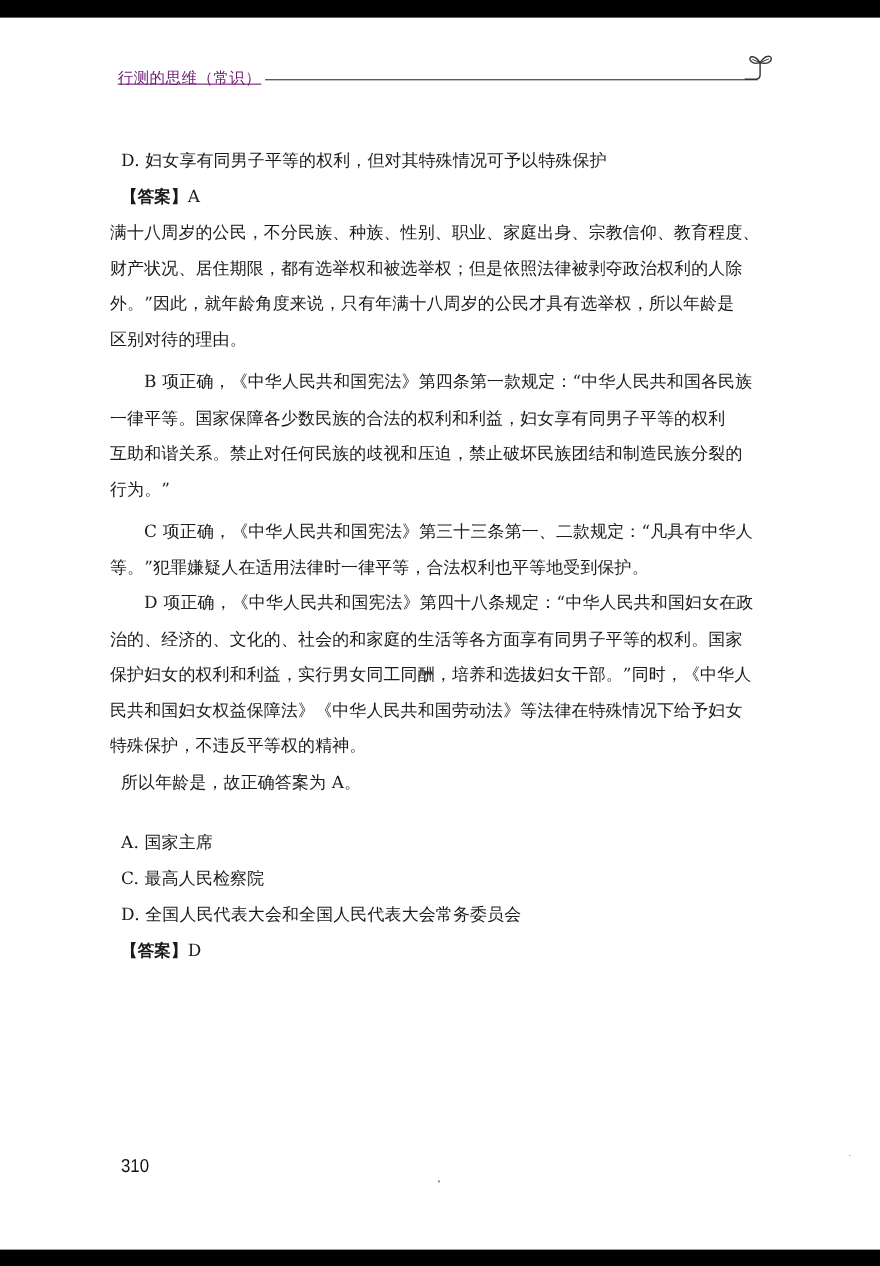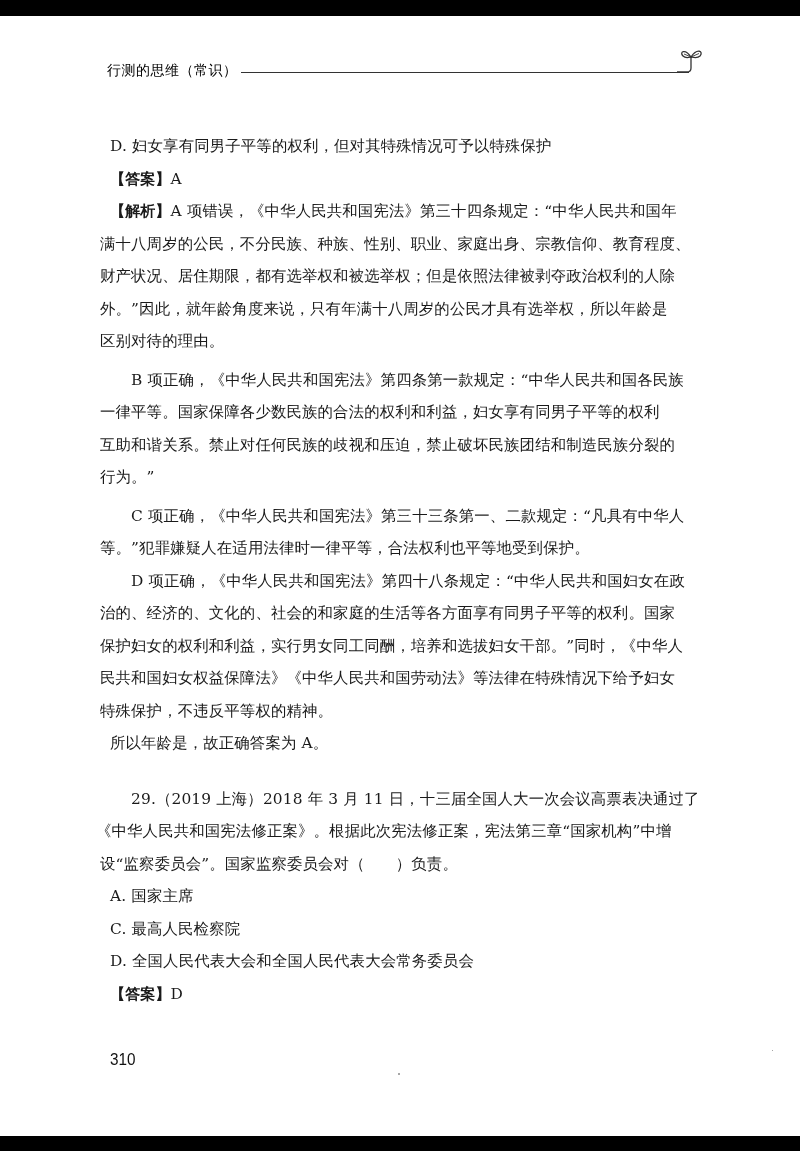--- a/index.html
+++ b/index.html
@@ -34,22 +34,23 @@
       width: 600px;
       height: 30px;
     }
     .running-head-title {
       position: absolute;
       left: 0;
       top: 2px;
       font-family: "DejaVu Sans", "Liberation Sans", sans-serif;
       font-size: 14px;
       letter-spacing: 0.5px;
-      color: #000000;
+      color: #701a75;
       white-space: nowrap;
+      text-decoration: underline;
     }
     .running-head-rule {
       position: absolute;
       left: 134px;
       top: 12px;
       width: 448px;
       height: 1px;
       background: #333;
     }
     .sprout-icon {
@@ -123,23 +124,20 @@
   </svg>
 </div>
 
 <div class="content">
   <div class="line">D. 妇女享有同男子平等的权利，但对其特殊情况可予以特殊保护</div>
   <div class="line">
     <span class="bracket-label">【答案】</span><span>A</span>
   </div>
 
   <div class="para">
-    <div class="line">
-      <span class="bracket-label">【解析】</span><span>A 项错误，《中华人民共和国宪法》第三十四条规定：“中华人民共和国年</span>
-    </div>
     <div class="line" style="margin-left:-10px">满十八周岁的公民，不分民族、种族、性别、职业、家庭出身、宗教信仰、教育程度、</div>
     <div class="line" style="margin-left:-10px">财产状况、居住期限，都有选举权和被选举权；但是依照法律被剥夺政治权利的人除</div>
     <div class="line" style="margin-left:-10px">外。”因此，就年龄角度来说，只有年满十八周岁的公民才具有选举权，所以年龄是</div>
     <div class="line" style="margin-left:-10px">区别对待的理由。</div>
   </div>
   <div class="gap"></div>
 
   <div class="para">
     <div class="line indent" style="margin-left:-10px">B 项正确，《中华人民共和国宪法》第四条第一款规定：“中华人民共和国各民族</div>
     <div class="line" style="margin-left:-10px">一律平等。国家保障各少数民族的合法的权利和利益，妇女享有同男子平等的权利</div>
@@ -158,25 +156,20 @@
     <div class="line" style="margin-left:-10px">治的、经济的、文化的、社会的和家庭的生活等各方面享有同男子平等的权利。国家</div>
     <div class="line" style="margin-left:-10px">保护妇女的权利和利益，实行男女同工同酬，培养和选拔妇女干部。”同时，《中华人</div>
     <div class="line" style="margin-left:-10px">民共和国妇女权益保障法》《中华人民共和国劳动法》等法律在特殊情况下给予妇女</div>
     <div class="line" style="margin-left:-10px">特殊保护，不违反平等权的精神。</div>
   </div>
 
   <div class="line">所以年龄是，故正确答案为 A。</div>
 
   <div class="biggap"></div>
 
-  <div class="para">
-    <div class="line indent" style="margin-left:-10px">29.（2019 上海）2018 年 3 月 11 日，十三届全国人大一次会议高票表决通过了</div>
-    <div class="line" style="margin-left:-14px">《中华人民共和国宪法修正案》。根据此次宪法修正案，宪法第三章“国家机构”中增</div>
-    <div class="line" style="margin-left:-10px">设“监察委员会”。国家监察委员会对（　　）负责。</div>
-  </div>
 
   <div class="line">A. 国家主席</div>
   <div class="line">C. 最高人民检察院</div>
   <div class="line">D. 全国人民代表大会和全国人民代表大会常务委员会</div>
   <div class="line">
     <span class="bracket-label">【答案】</span><span>D</span>
   </div>
 </div>
 
 <div class="page-number">310</div>

